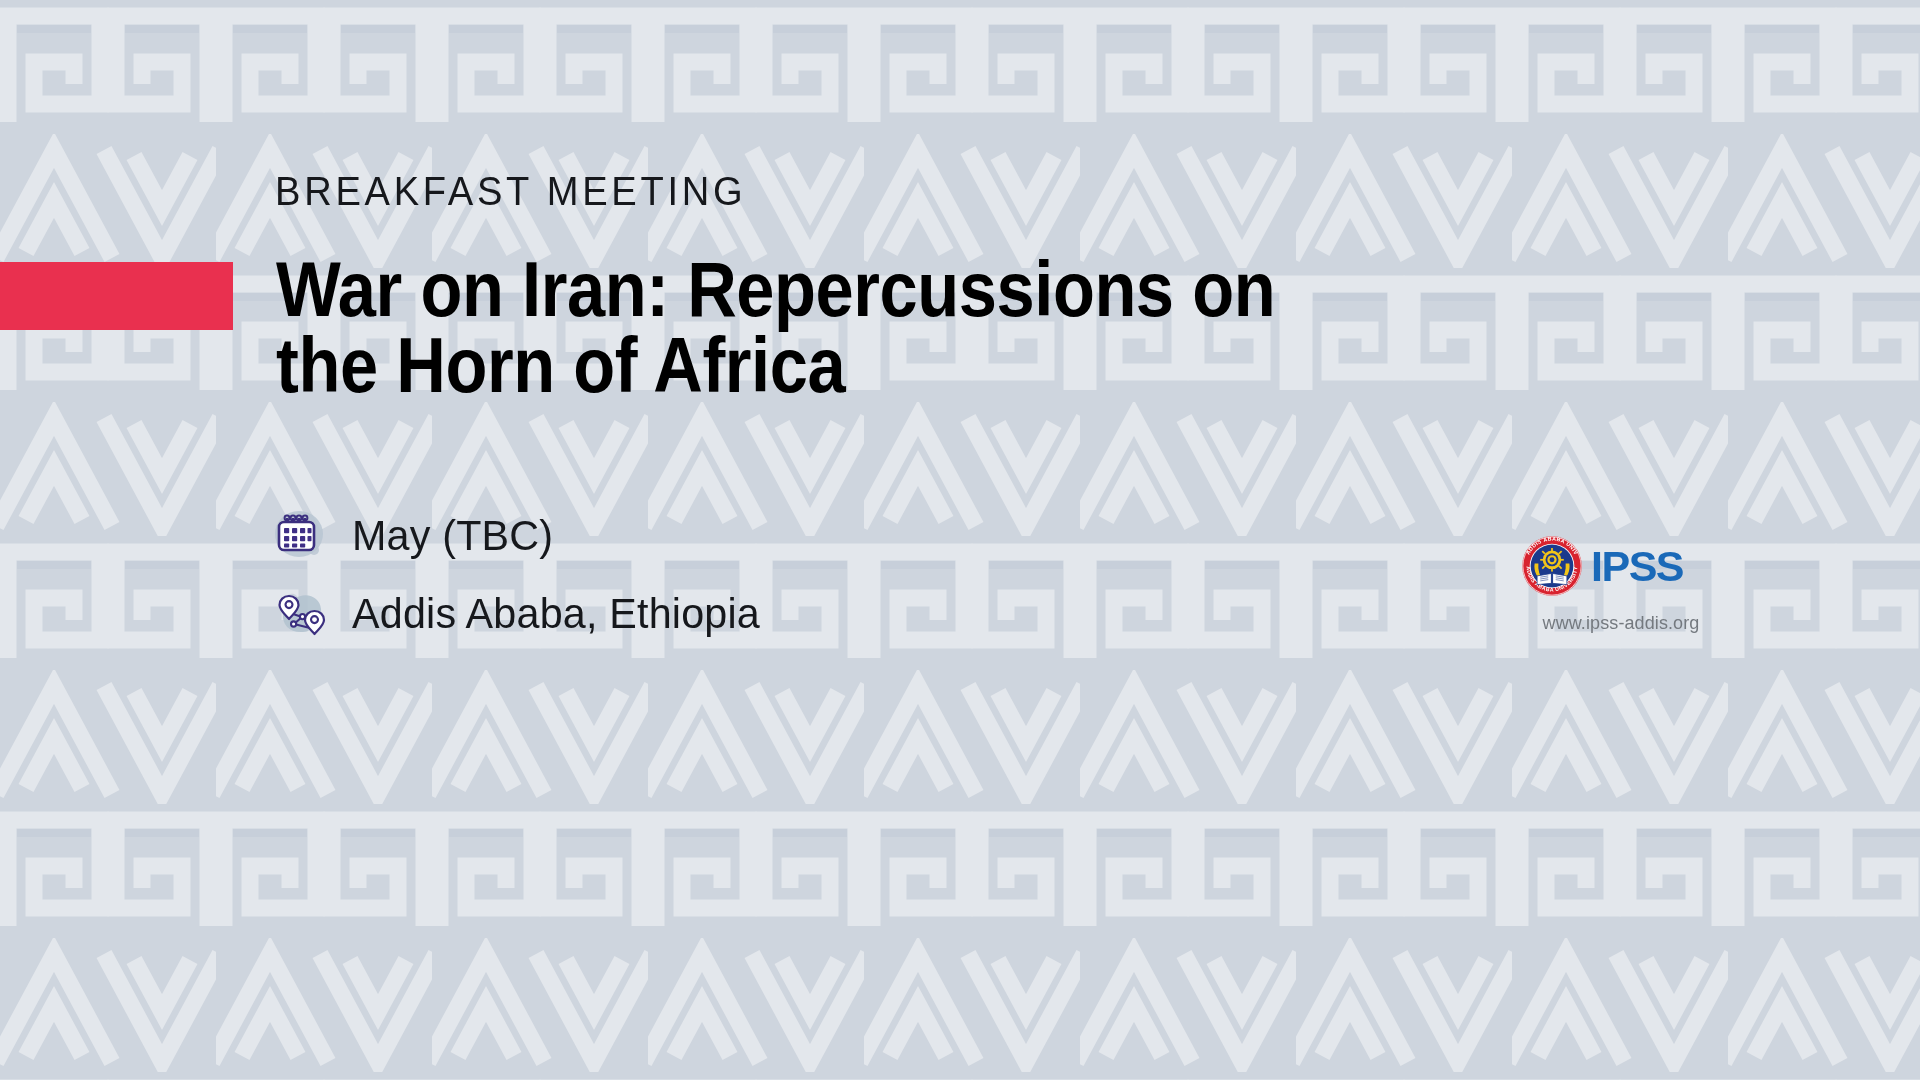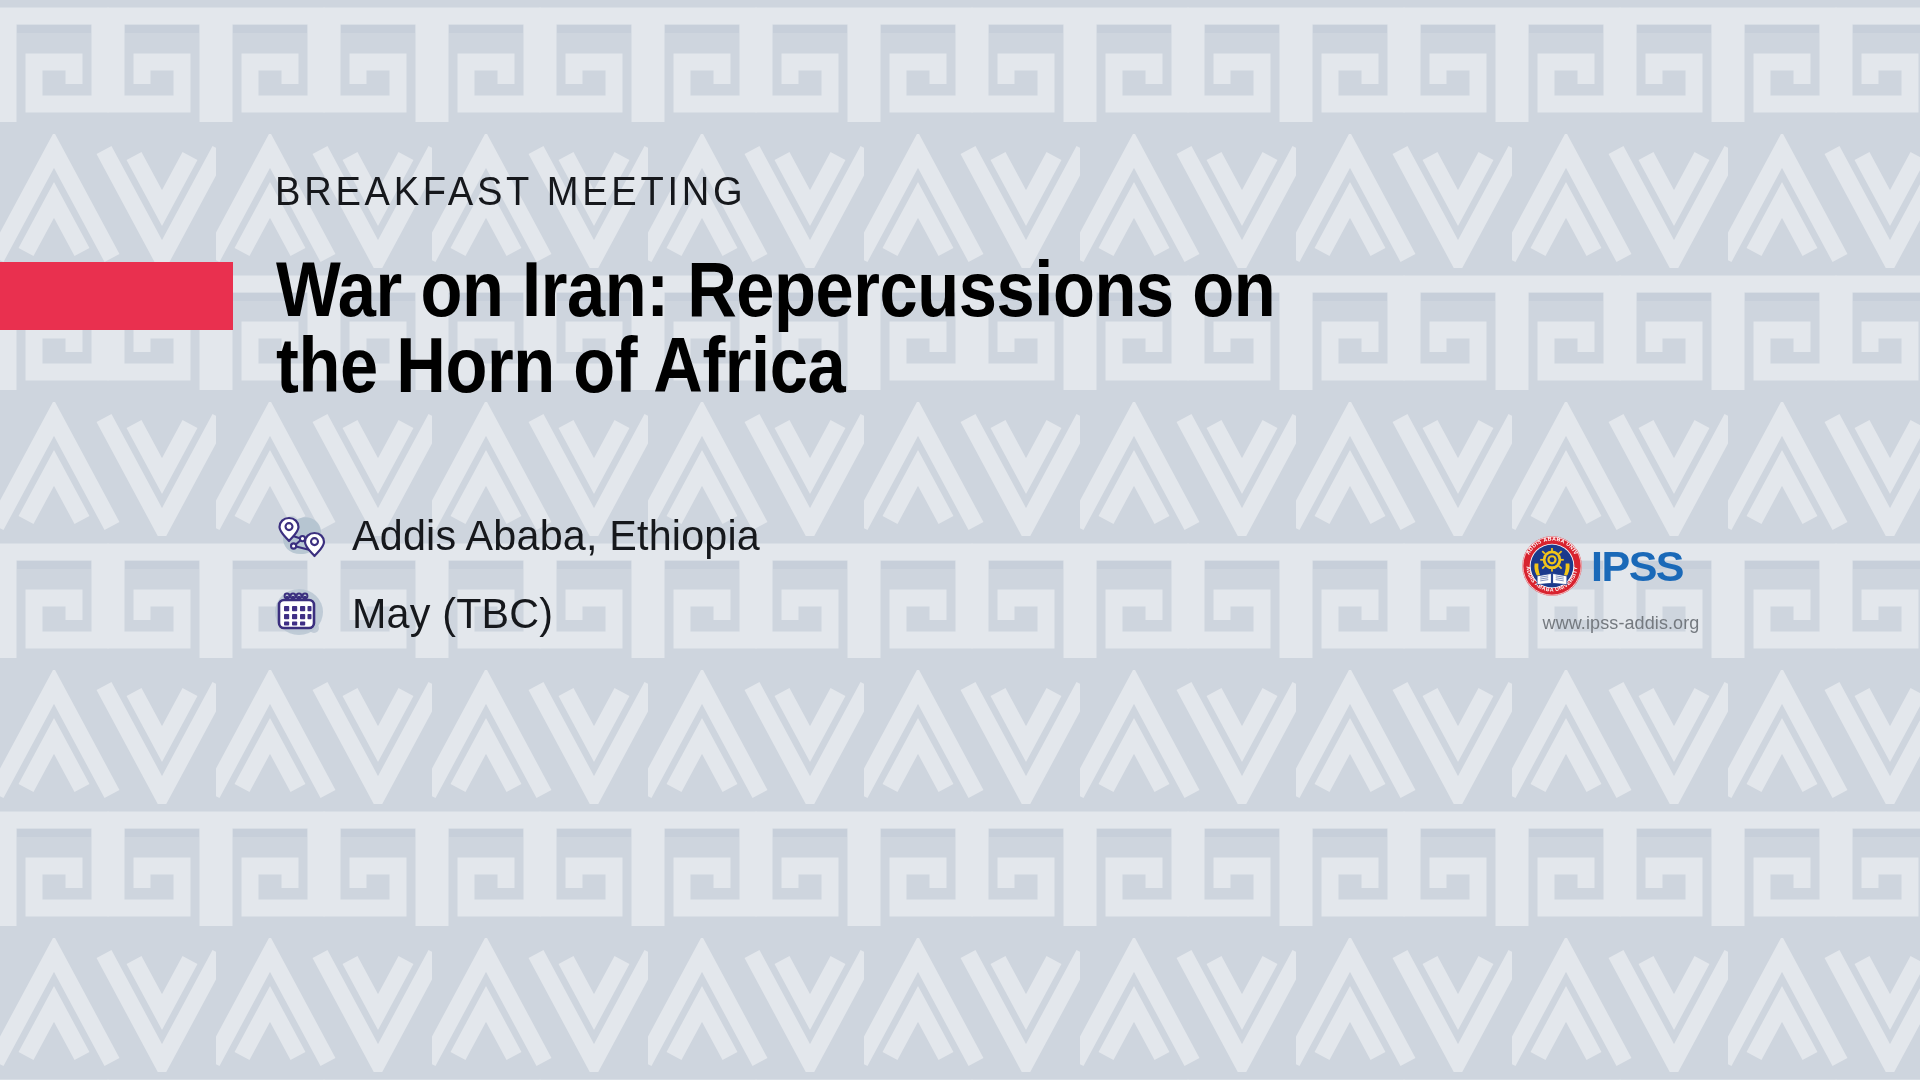--- a/index.html
+++ b/index.html
@@ -195,45 +195,20 @@
     <div class="accent-bar"></div>
 
     <div class="eyebrow">BREAKFAST MEETING</div>
 
     <div class="title">
       <span class="tline">War on Iran: Repercussions on</span>
       <span class="tline">the Horn of Africa</span>
     </div>
 
     <div class="meta">
-
-      <div class="meta-row">
-        <span class="meta-icon">
-          <svg viewBox="0 0 64 64" aria-hidden="true">
-            <path d="M26 18 C38 10 52 16 53 28 C54 41 46 50 35 51 C22 52 14 44 15 33 C16 24 19 22 26 18 Z" fill="#b2c2cf" opacity="0.85"></path>
-            <path d="M20 14 C25 11 30 14 30 19 C30 24 25 26 21 24 C17 22 16 17 20 14 Z" fill="#b9c6d2" opacity="0.6"></path>
-            <g fill="none" stroke="#3b2f7f" stroke-width="2.1" stroke-linecap="round" stroke-linejoin="round">
-              <path d="M22 32 L34 36 L26 43 L46 48"></path>
-            </g>
-            <g fill="#ffffff" stroke="#3b2f7f" stroke-width="2.1">
-              <circle cx="34.5" cy="35.6" r="2.6"></circle>
-              <circle cx="25.6" cy="43" r="2.6"></circle>
-            </g>
-            <g fill="#ffffff" stroke="#3b2f7f" stroke-width="2.2" stroke-linejoin="round">
-              <path d="M21 15 C26.5 15 30.5 19 30.5 24 C30.5 29 25 33.5 21 38 C17 33.5 11.5 29 11.5 24 C11.5 19 15.5 15 21 15 Z"></path>
-              <path d="M46.5 30 C52 30 56 34 56 39 C56 44 50.5 48.5 46.5 53 C42.5 48.5 37 44 37 39 C37 34 41 30 46.5 30 Z"></path>
-            </g>
-            <g fill="none" stroke="#3b2f7f" stroke-width="2.1">
-              <circle cx="21" cy="23.6" r="3.5"></circle>
-              <circle cx="46.5" cy="38.6" r="3.5"></circle>
-            </g>
-          </svg>
-        </span>
-        <span class="meta-text">Addis Ababa, Ethiopia</span>
-      </div>
 
       <div class="meta-row">
         <span class="meta-icon">
           <svg viewBox="0 0 64 64" aria-hidden="true">
             <ellipse cx="31" cy="31" rx="24" ry="23" fill="#b9c6d2" opacity="0.85"></ellipse>
             <circle cx="46" cy="47" r="5" fill="#b9c6d2" opacity="0.8"></circle>
             <g fill="none" stroke="#3b2f7f" stroke-width="2">
               <path d="M19 15 v5 M25 15 v5 M31 15 v5 M37 15 v5"></path>
               <ellipse cx="19" cy="15" rx="2.4" ry="2.4"></ellipse>
               <ellipse cx="25" cy="15" rx="2.4" ry="2.4"></ellipse>
@@ -250,20 +225,45 @@
               <rect x="24" y="33" width="5.2" height="5.2" rx="0.8"></rect>
               <rect x="32" y="33" width="5.2" height="5.2" rx="0.8"></rect>
               <rect x="39.5" y="33" width="4" height="5.2" rx="0.8"></rect>
               <rect x="16" y="40.5" width="5.2" height="4" rx="0.8"></rect>
               <rect x="24" y="40.5" width="5.2" height="4" rx="0.8"></rect>
               <rect x="32" y="40.5" width="5.2" height="4" rx="0.8"></rect>
             </g>
           </svg>
         </span>
         <span class="meta-text">May (TBC)</span>
+      </div>
+
+      <div class="meta-row">
+        <span class="meta-icon">
+          <svg viewBox="0 0 64 64" aria-hidden="true">
+            <path d="M26 18 C38 10 52 16 53 28 C54 41 46 50 35 51 C22 52 14 44 15 33 C16 24 19 22 26 18 Z" fill="#b2c2cf" opacity="0.85"></path>
+            <path d="M20 14 C25 11 30 14 30 19 C30 24 25 26 21 24 C17 22 16 17 20 14 Z" fill="#b9c6d2" opacity="0.6"></path>
+            <g fill="none" stroke="#3b2f7f" stroke-width="2.1" stroke-linecap="round" stroke-linejoin="round">
+              <path d="M22 32 L34 36 L26 43 L46 48"></path>
+            </g>
+            <g fill="#ffffff" stroke="#3b2f7f" stroke-width="2.1">
+              <circle cx="34.5" cy="35.6" r="2.6"></circle>
+              <circle cx="25.6" cy="43" r="2.6"></circle>
+            </g>
+            <g fill="#ffffff" stroke="#3b2f7f" stroke-width="2.2" stroke-linejoin="round">
+              <path d="M21 15 C26.5 15 30.5 19 30.5 24 C30.5 29 25 33.5 21 38 C17 33.5 11.5 29 11.5 24 C11.5 19 15.5 15 21 15 Z"></path>
+              <path d="M46.5 30 C52 30 56 34 56 39 C56 44 50.5 48.5 46.5 53 C42.5 48.5 37 44 37 39 C37 34 41 30 46.5 30 Z"></path>
+            </g>
+            <g fill="none" stroke="#3b2f7f" stroke-width="2.1">
+              <circle cx="21" cy="23.6" r="3.5"></circle>
+              <circle cx="46.5" cy="38.6" r="3.5"></circle>
+            </g>
+          </svg>
+        </span>
+        <span class="meta-text">Addis Ababa, Ethiopia</span>
       </div>
 
     </div>
 
     <div class="logo">
       <div class="logo-main">
         <span class="logo-seal">
           <svg viewBox="0 0 100 100" aria-hidden="true">
             <circle cx="50" cy="50" r="48" fill="#d8232f"></circle>
             <circle cx="50" cy="50" r="47" fill="none" stroke="#ffffff" stroke-width="1.2"></circle>

